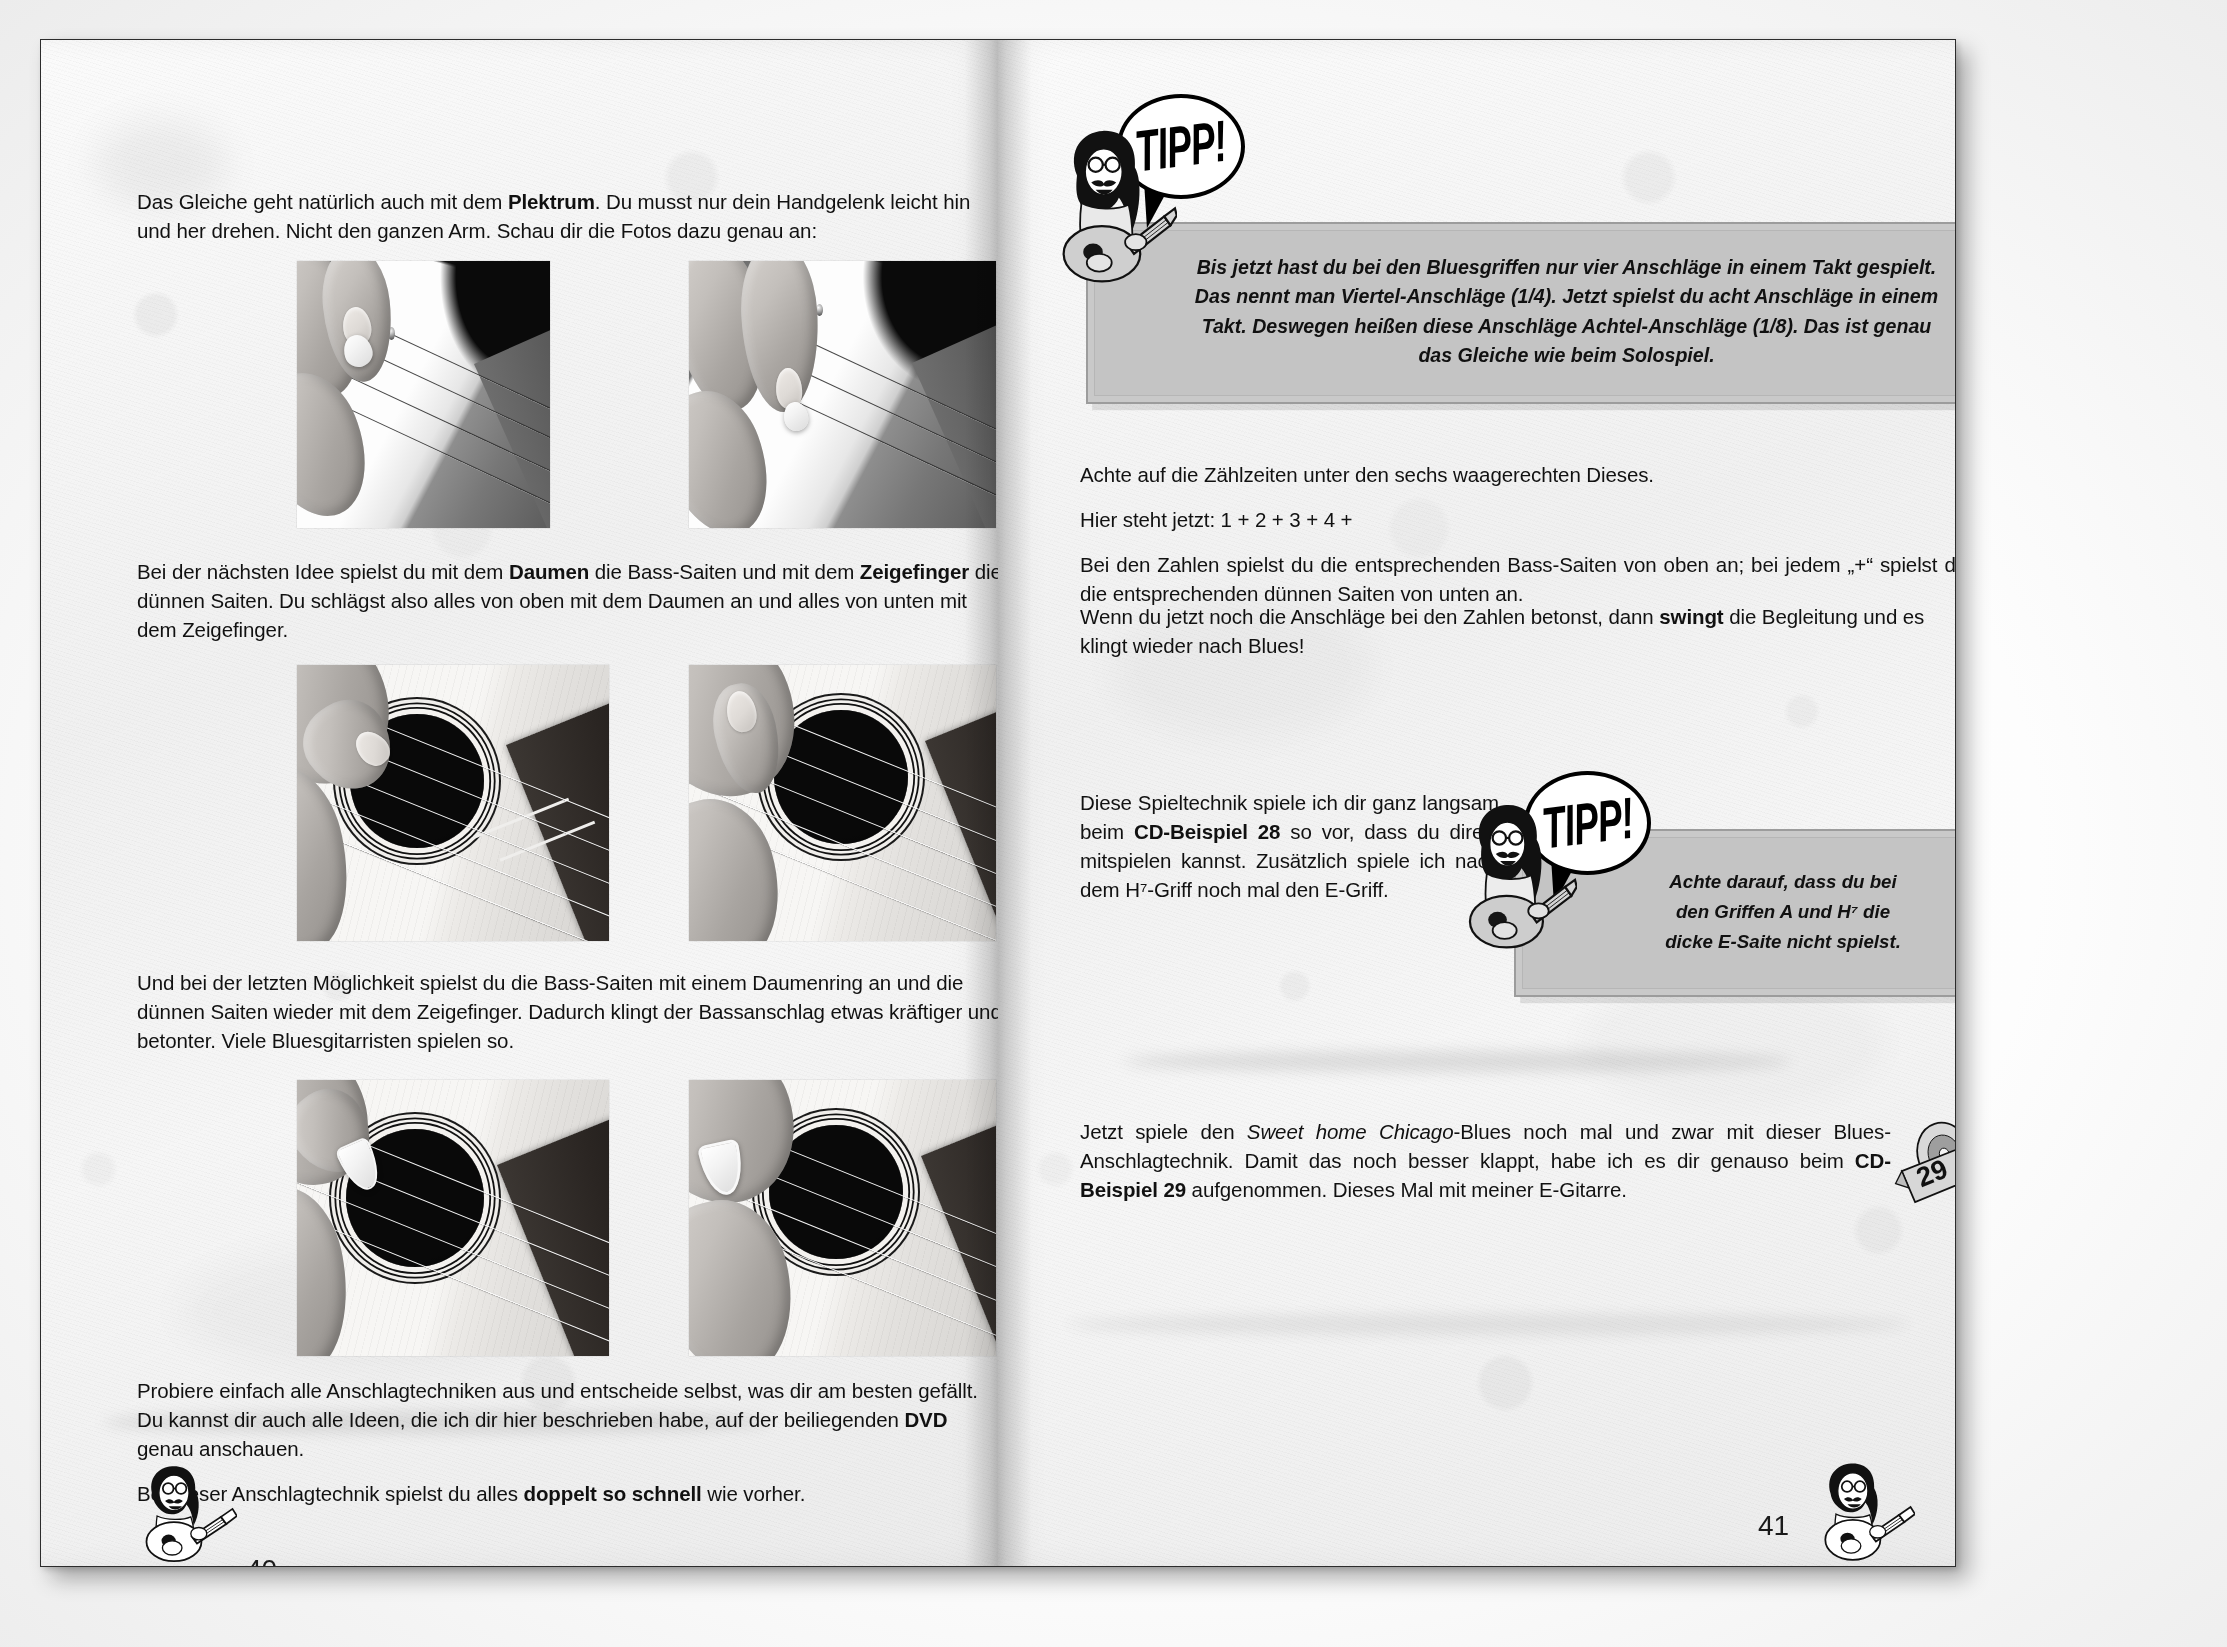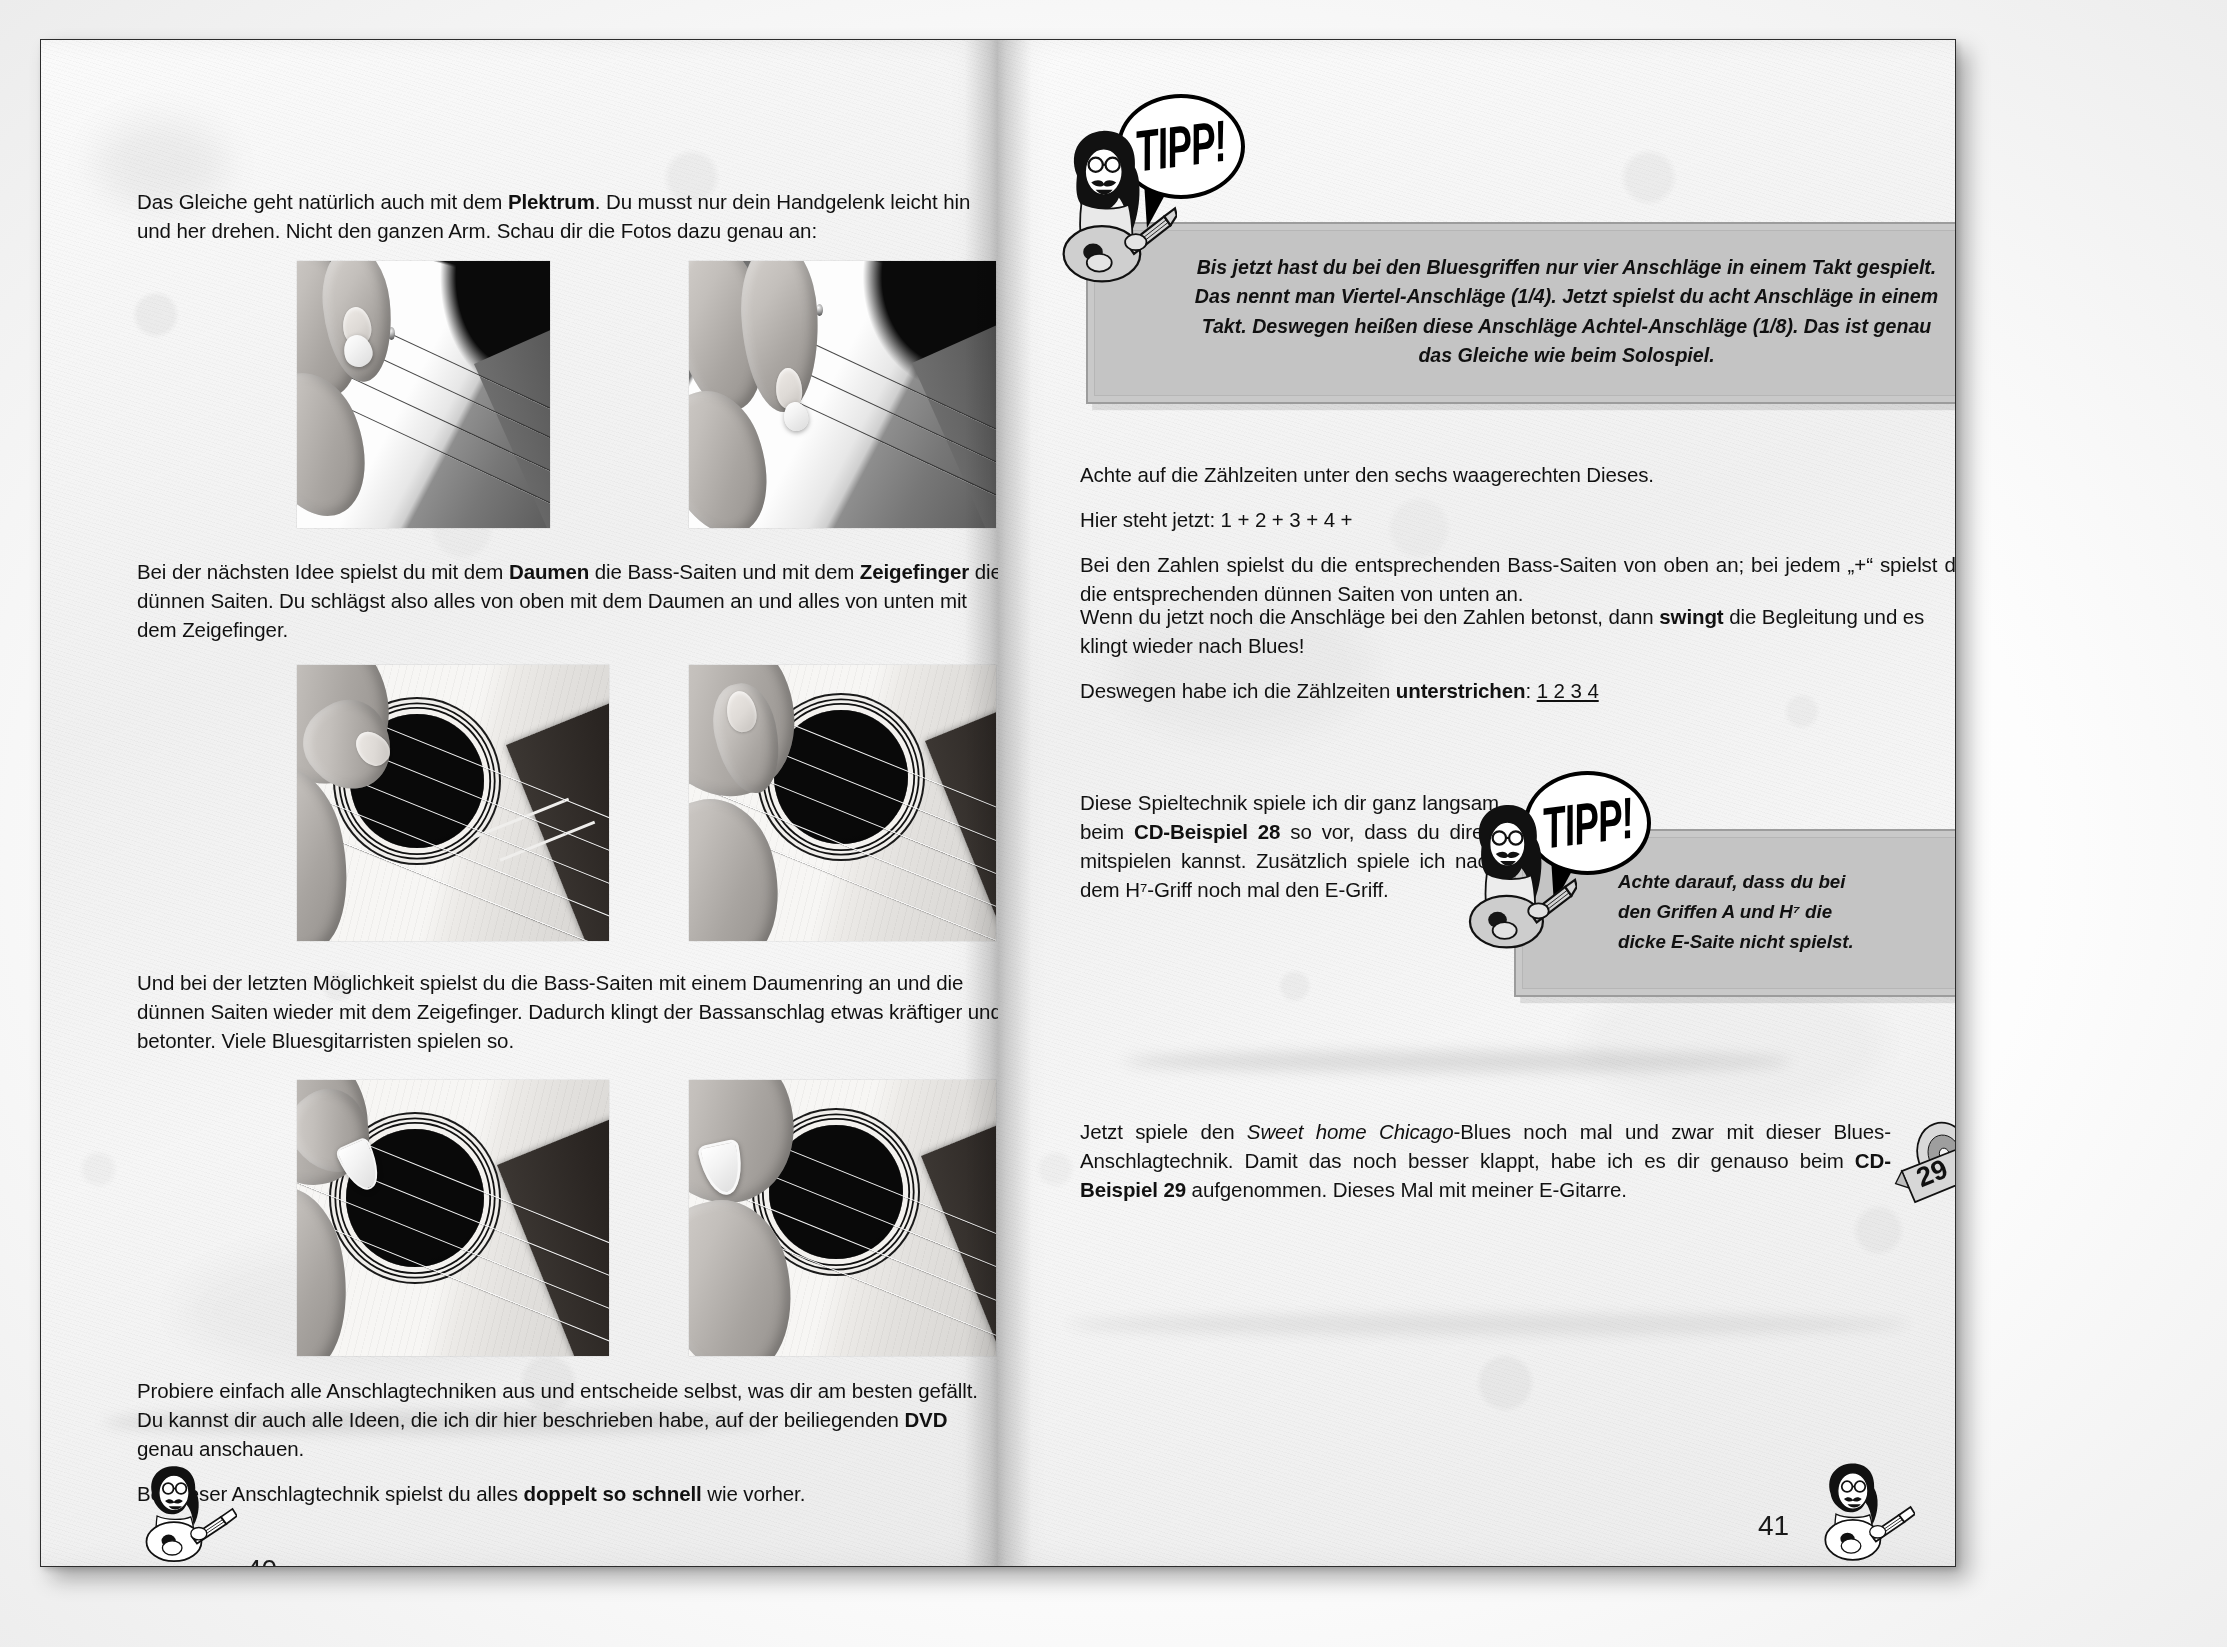--- a/index.html
+++ b/index.html
@@ -426,35 +426,32 @@
     <div class="col" style="left:82px;top:420px;width:887px;">
       <p class="body">Achte auf die Zählzeiten unter den sechs waagerechten Dieses.</p>
       <p class="body">Hier steht jetzt: 1 + 2 + 3 + 4 +</p>
       <p class="body" style="text-align:justify;">Bei den Zahlen spielst du die entsprechenden Bass-Saiten von oben an; bei jedem „+“ spielst du die entsprechenden dünnen Saiten von unten an.</p>
     </div>
 
     <div class="col" style="left:82px;top:562px;width:887px;">
       <p class="body">
         <span>Wenn du jetzt noch die Anschläge bei den Zahlen betonst, dann </span><span class="b">swingt</span><span> die Begleitung und es klingt wieder nach Blues!</span>
       </p>
-      <p class="body">
-        <span>Deswegen habe ich die Zählzeiten </span><span class="b">unterstrichen</span><span>: </span><span class="u">1 2 3 4</span>
-      </p>
     </div>
 
     <div class="col" style="left:82px;top:748px;width:419px;">
       <p class="body" style="text-align:justify;">
         <span>Diese Spieltechnik spiele ich dir ganz langsam beim </span><span class="b">CD-Beispiel 28</span><span> so vor, dass du direkt mitspielen kannst. Zusätzlich spiele ich nach dem H⁷-Griff noch mal den E-Griff.</span>
       </p>
     </div>
 
     <div class="tippbox" style="left:516px;top:789px;width:454px;height:168px;">
       <div class="inner"></div>
     </div>
-    <div class="tipp-text" style="left:620px;top:827px;width:330px;text-align:left;font-size:18.7px;line-height:1.6;">
+    <div class="tipp-text" style="left:620px;top:827px;width:330px;text-align:center;font-size:18.7px;line-height:1.6;">
       <div>Achte darauf, dass du bei</div>
       <div>den Griffen A und H⁷ die</div>
       <div>dicke E-Saite nicht spielst.</div>
     </div>
 
     <div class="bubble" style="left:526px;top:731px;width:119px;height:96px;font-size:43px;">
       <span>TIPP!</span>
     </div>
 
     <div class="mascot" style="left:445px;top:757px;width:134px;height:178px;">

